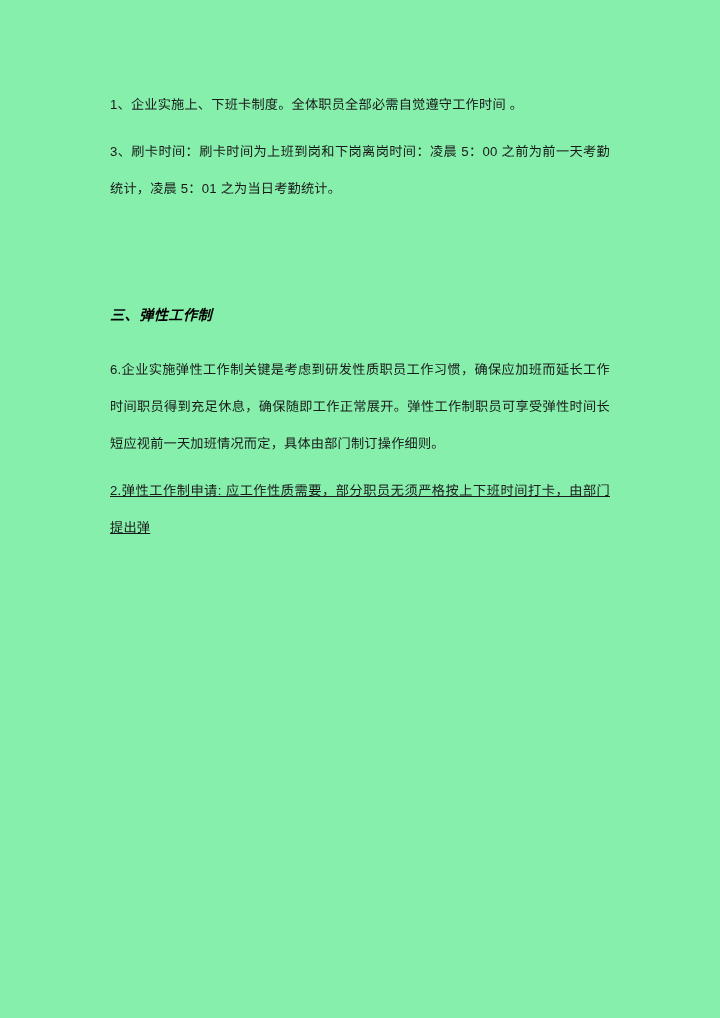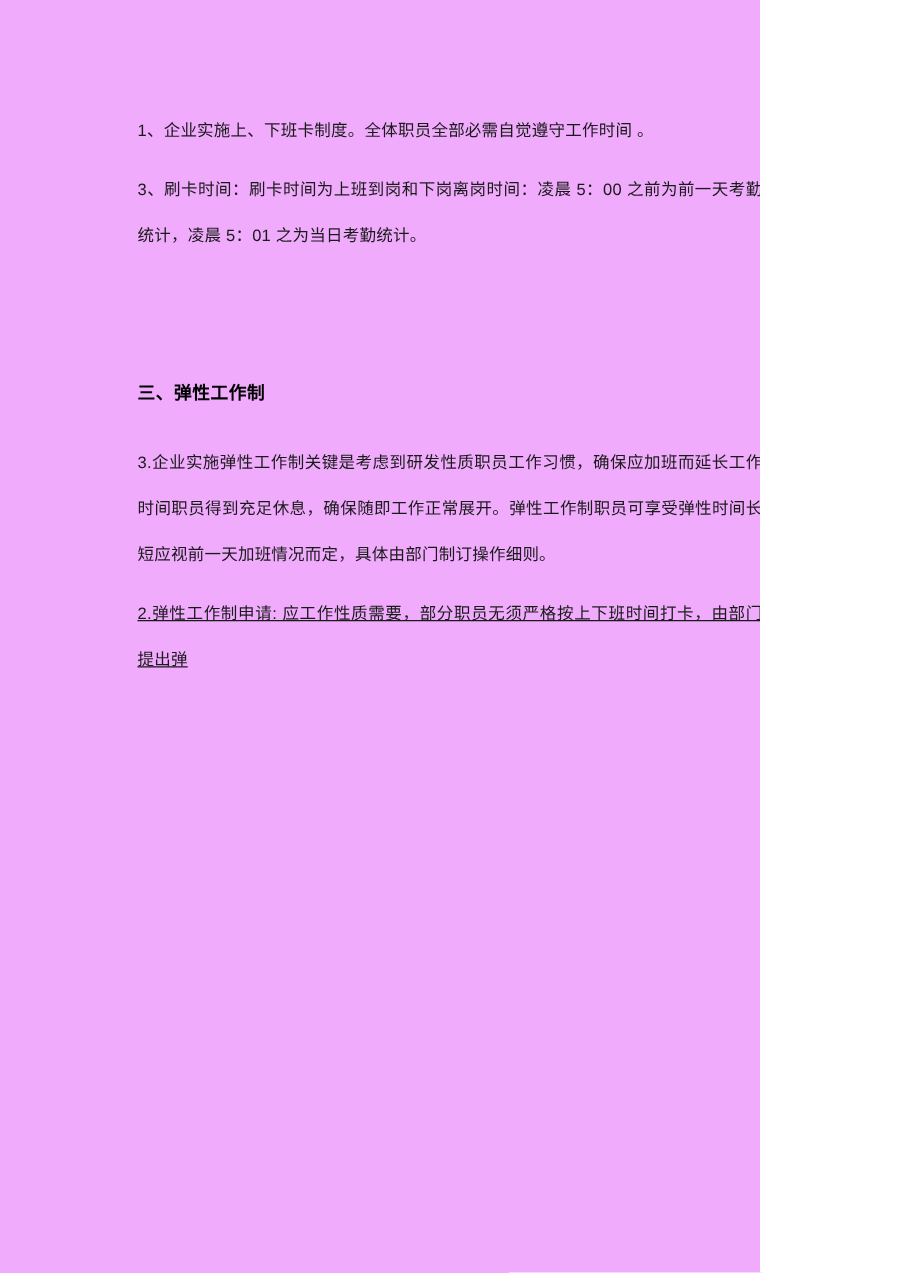--- a/index.html
+++ b/index.html
@@ -8,23 +8,23 @@
     padding: 0;
     background: #ffffff;
   }
 
   body {
     font-family: "Liberation Sans", "DejaVu Sans", sans-serif;
   }
 
   .page {
     position: relative;
-    width: 608px;
+    width: 720px;
     height: 1018px;
-    background: #f0abfc;
+    background: #86efac;
     overflow: hidden;
     box-sizing: border-box;
   }
 
   .page-body {
     position: absolute;
     left: 110px;
     top: 86px;
     width: 500px;
   }
@@ -51,20 +51,21 @@
   }
 
   
   .section-heading {
     font-size: 14.2px;
     font-weight: bold;
     line-height: 24px;
     color: #000000;
     margin: 0 0 24px 0;
     letter-spacing: 0.4px;
+    font-style: italic;
   }
 
   
   .sub-para {
     font-size: 13.2px;
     line-height: 37px;
     color: #1a1a1a;
     margin: 0 0 10px 0;
     text-align: justify;
     text-justify: inter-ideograph;
@@ -88,18 +89,18 @@
 
     <p class="clause">3、刷卡时间：刷卡时间为上班到岗和下岗离岗时间：凌晨 5：00 之前为前一天考勤统计，凌晨 5：01 之为当日考勤统计。</p>
 
 
 
 
     <div class="section-gap"></div>
 
     <h2 class="section-heading">三、弹性工作制</h2>
 
-    <p class="sub-para">3.企业实施弹性工作制关键是考虑到研发性质职员工作习惯，确保应加班而延长工作时间职员得到充足休息，确保随即工作正常展开。弹性工作制职员可享受弹性时间长短应视前一天加班情况而定，具体由部门制订操作细则。</p>
+    <p class="sub-para">6.企业实施弹性工作制关键是考虑到研发性质职员工作习惯，确保应加班而延长工作时间职员得到充足休息，确保随即工作正常展开。弹性工作制职员可享受弹性时间长短应视前一天加班情况而定，具体由部门制订操作细则。</p>
 
     <p class="sub-para">2.弹性工作制申请: 应工作性质需要，部分职员无须严格按上下班时间打卡，由部门提出弹</p>
 
   </div>
 </div>
 
 </body></html>

